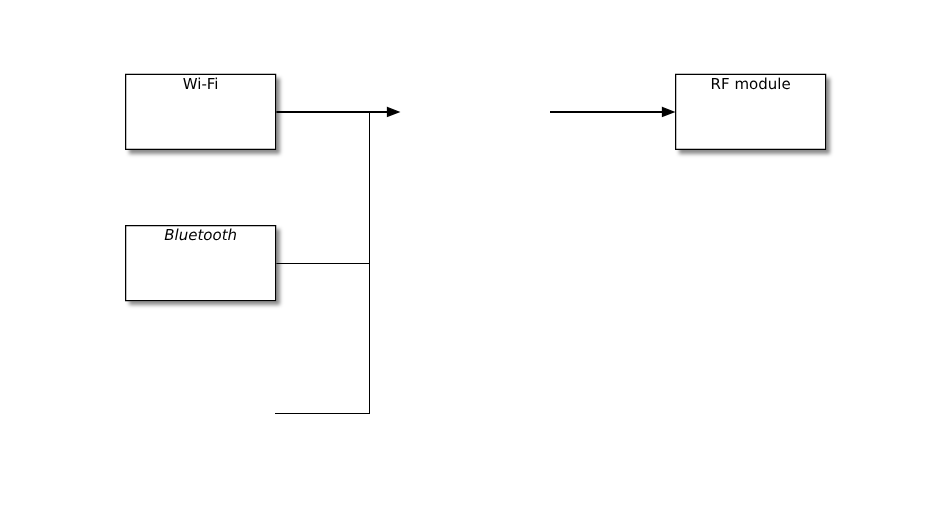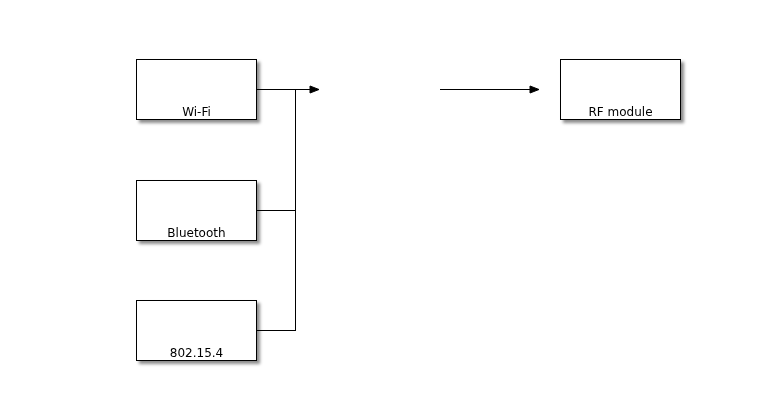--- a/index.html
+++ b/index.html
@@ -25,36 +25,35 @@
     height: 420px;
   }
   .block {
     position: absolute;
     width: 119px;
     height: 59px;
     background: #ffffff;
     border: 1px solid #000000;
     box-shadow: 3px 3px 3px rgba(0, 0, 0, 0.45);
     display: flex;
-    align-items: flex-end;
+    align-items: flex-start;
     justify-content: center;
     box-sizing: content-box;
-    margin-left: 36px;
   }
   .block-label {
     font-size: 12px;
     color: #000000;
     white-space: nowrap;
     text-align: center;
   }
   .block-wifi        { left: 100px; top:  59px; }
-  .block-bluetooth   { left: 100px; top: 180px; }
+  .block-bluetooth   { left: 100px; top: 180px; font-style: italic; }
   .block-ieee802154  { left: 100px; top: 300px; }
   .block-coexistence { left: 320px; top:  59px; }
-  .block-rf          { left: 524px; top:  59px; }
+  .block-rf          { left: 540px; top:  59px; }
 
   line {
     stroke: #000000;
     stroke-width: 1;
     shape-rendering: crispEdges;
   }
   polygon {
     fill: #000000;
     stroke: #000000;
   }
@@ -80,22 +79,19 @@
   </svg>
 
   <div class="block block-wifi">
     <span class="block-label">Wi-Fi</span>
   </div>
 
   <div class="block block-bluetooth">
     <span class="block-label">Bluetooth</span>
   </div>
 
-  <div class="block block-ieee802154">
-    <span class="block-label">802.15.4</span>
-  </div>
 
 
   <div class="block block-rf">
     <span class="block-label">RF module</span>
   </div>
 
 </div>
 
 </body></html>

